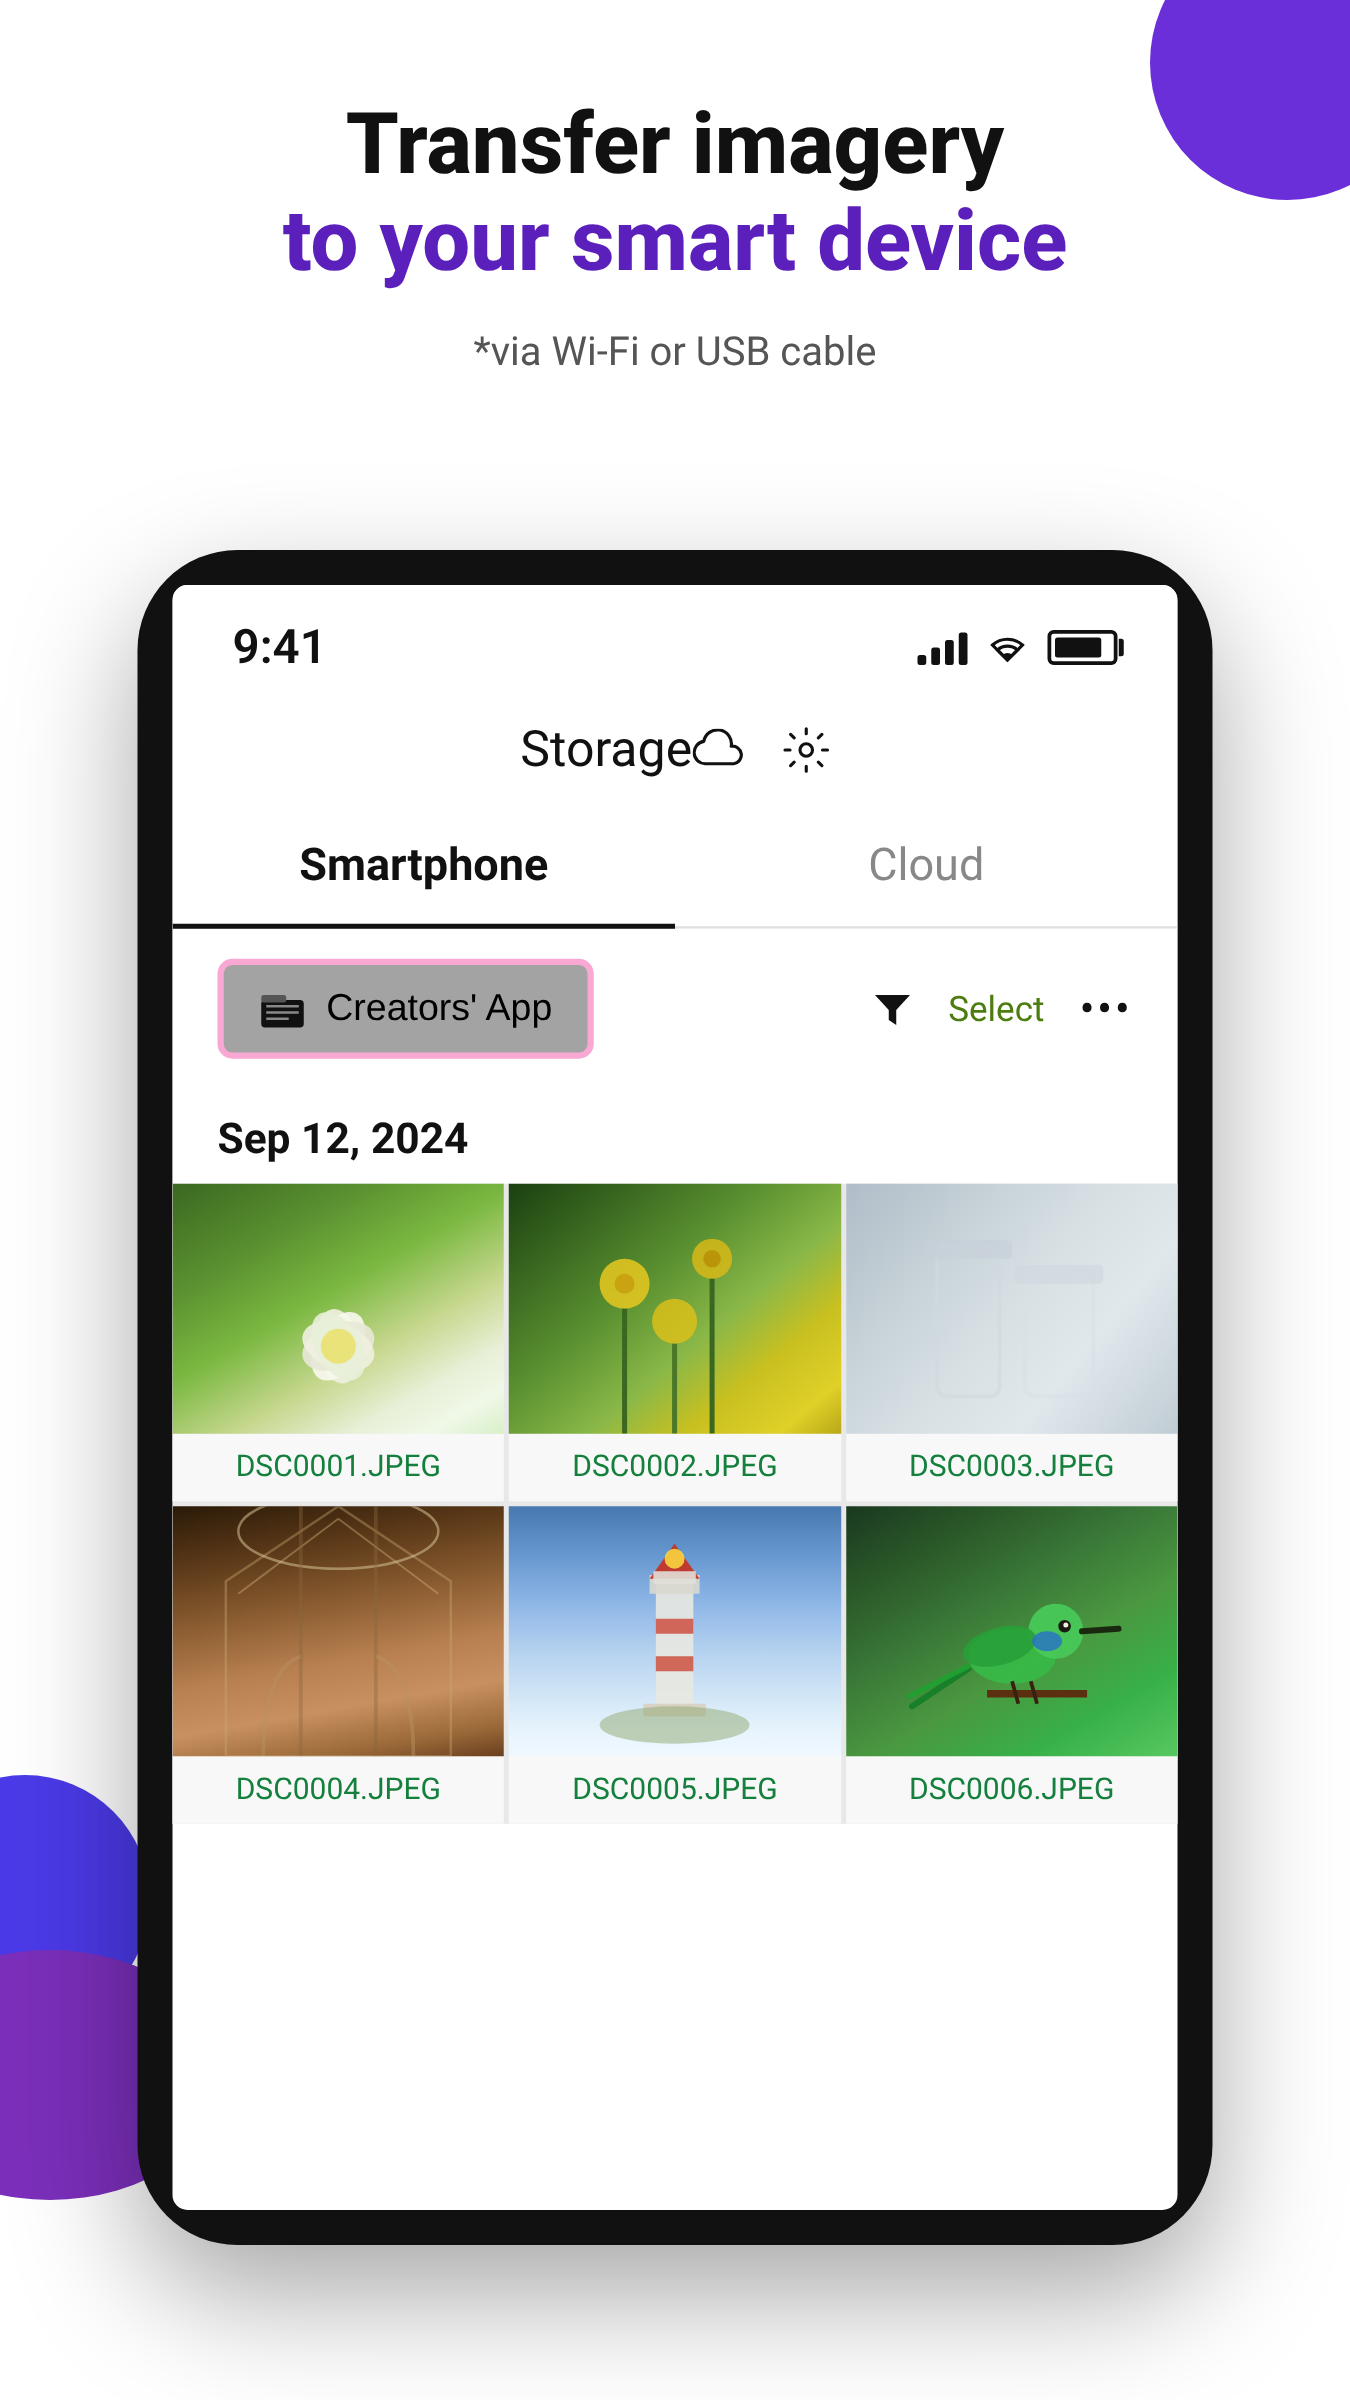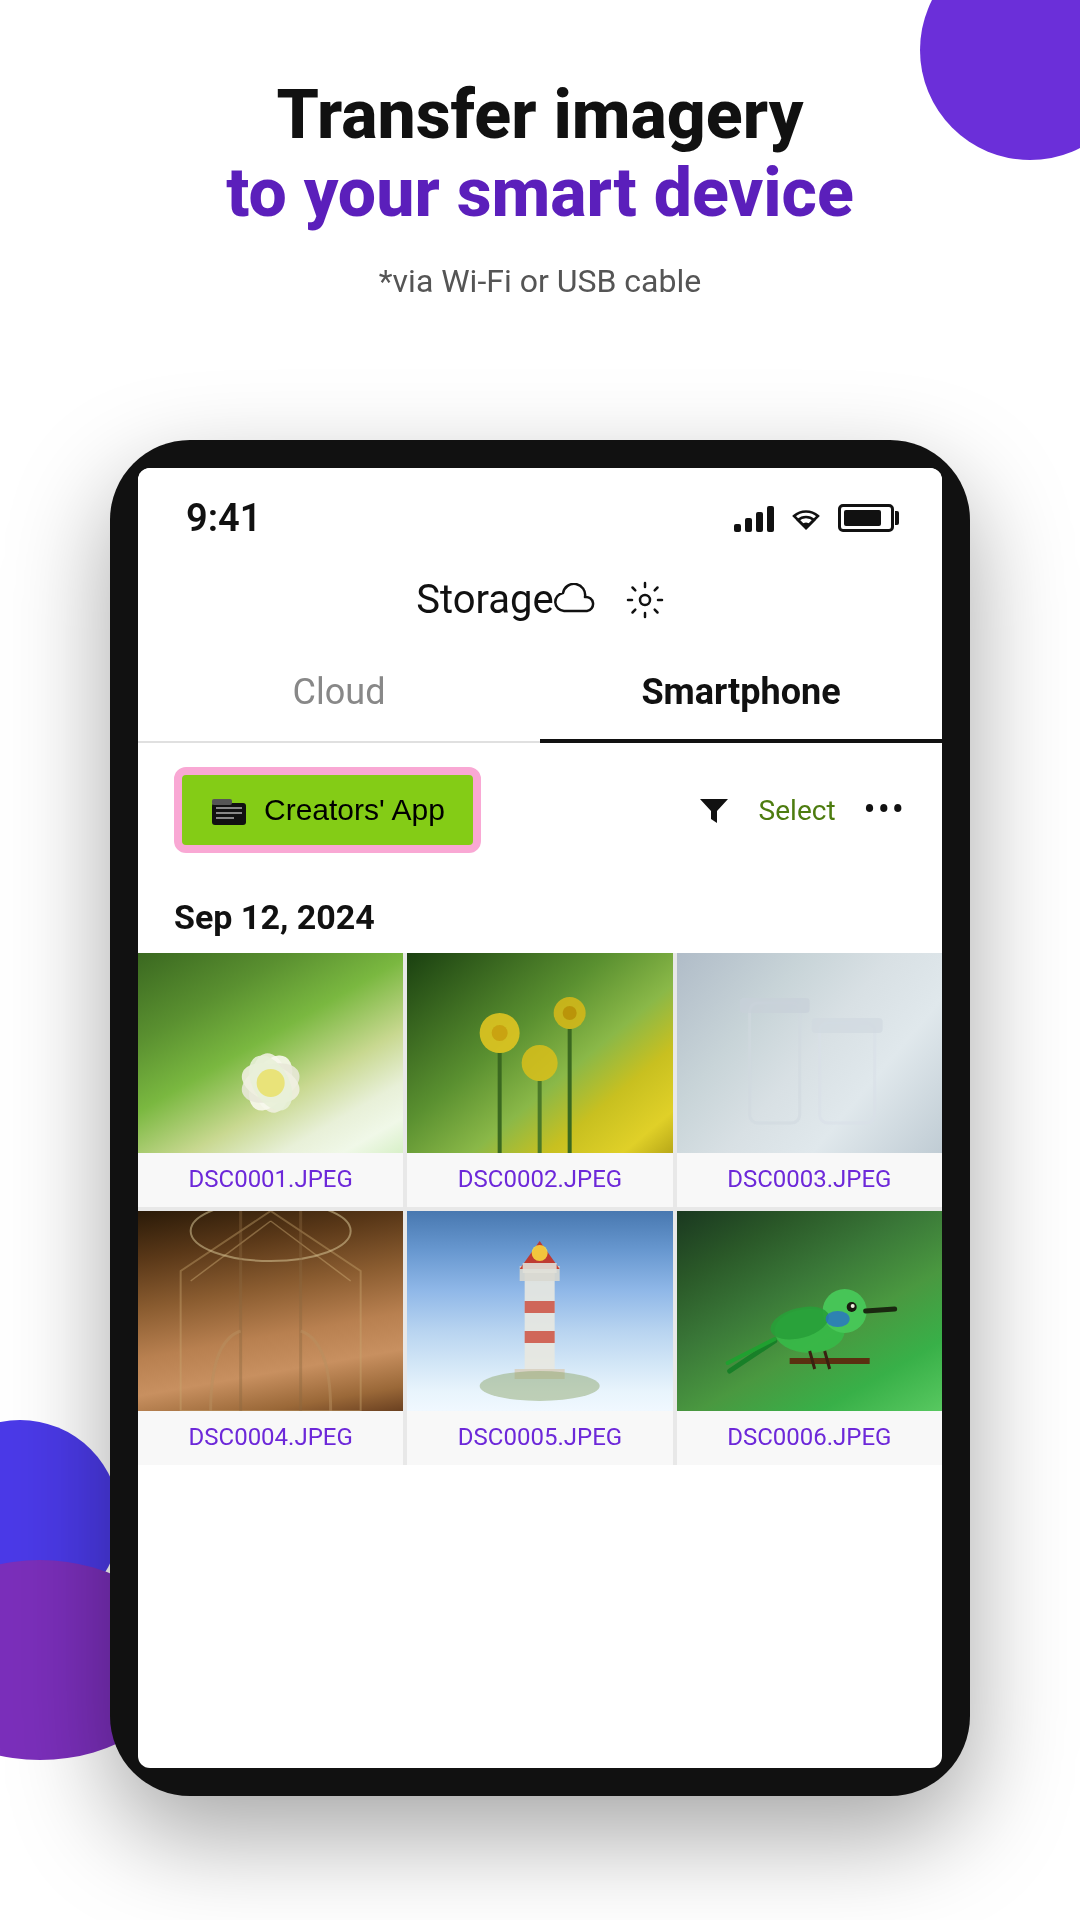--- a/index.html
+++ b/index.html
@@ -234,25 +234,25 @@
       align-items: center;
       justify-content: space-between;
       padding: 24px 36px;
       background: #ffffff;
     }
 
     .app-selector-btn {
       display: flex;
       align-items: center;
       gap: 16px;
-      border: 8px solid #f9a8d4;
+      border: 5px solid #f9a8d4;
       border-radius: 12px;
       padding: 18px 28px;
       font-size: 30px;
-      background: #84cc16;
+      background: #a3a3a3;
     }
 
     .toolbar-right {
       display: flex;
       align-items: center;
       gap: 28px;
     }
 
     .select-label {
       font-size: 28px;
@@ -292,21 +292,21 @@
     .photo-thumb {
       width: 100%;
       height: 200px;
       object-fit: cover;
       display: block;
     }
 
     .photo-filename {
       padding: 12px 8px 14px;
       font-size: 24px;
-      color: #6d28d9;
+      color: #15803d;
       background: #f8f8f8;
       text-align: center;
       overflow: hidden;
       text-overflow: ellipsis;
       white-space: nowrap;
     }
 
     
     .thumb-1 {
       background: linear-gradient(160deg, #4a7c2f 0%, #6aaa40 40%, #8cc55a 70%, #fff 100%);
@@ -392,25 +392,25 @@
           </svg>
 
           <svg width="38" height="38" viewBox="0 0 38 38">
             <circle cx="19" cy="19" r="5" fill="none" stroke="#111" stroke-width="2.5"></circle>
             <path d="M19 2v4M19 32v4M2 19h4M32 19h4M6.5 6.5l2.8 2.8M28.7 28.7l2.8 2.8M6.5 31.5l2.8-2.8M28.7 9.3l2.8-2.8" stroke="#111" stroke-width="2.5" stroke-linecap="round"></path>
           </svg>
         </div>
       </div>
 
       <div class="tabs-bar">
+        <div class="tab-item active">
+          <span>Smartphone</span>
+        </div>
         <div class="tab-item">
           <span>Cloud</span>
-        </div>
-        <div class="tab-item active">
-          <span>Smartphone</span>
         </div>
       </div>
 
       <div class="toolbar-row">
         <button class="app-selector-btn">
 
           <svg width="38" height="34" viewBox="0 0 38 34">
             <rect x="2" y="10" width="34" height="22" rx="3" fill="#111"></rect>
             <rect x="2" y="6" width="20" height="6" rx="2" fill="#555"></rect>
             <rect x="6" y="14" width="26" height="2" fill="#fff" opacity="0.5"></rect>

